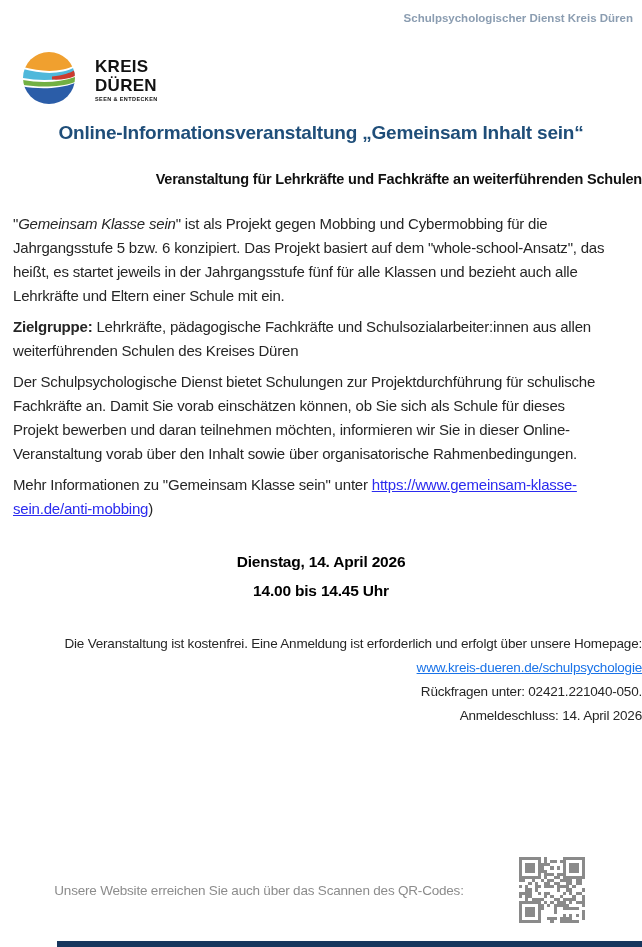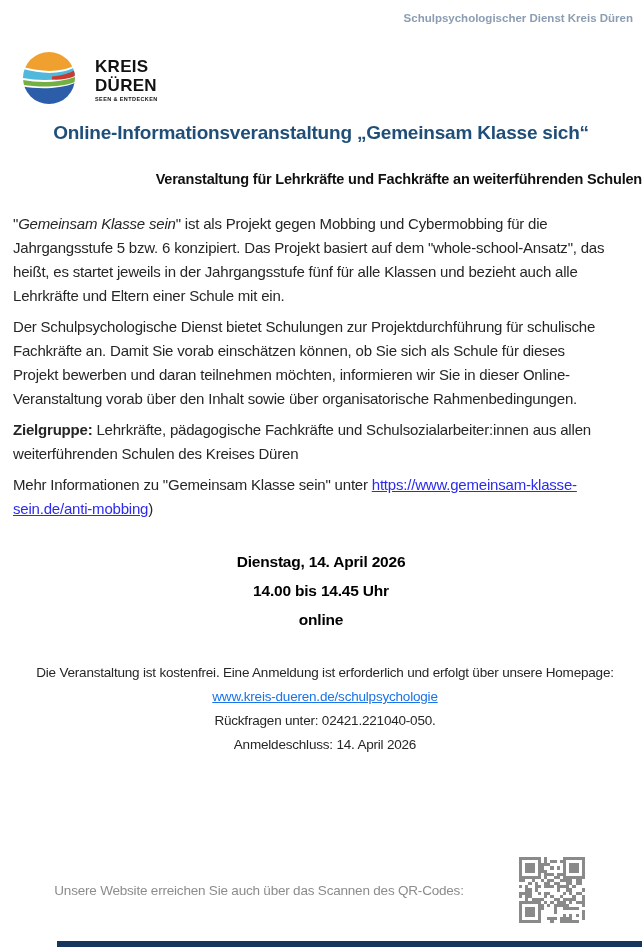--- a/index.html
+++ b/index.html
@@ -64,21 +64,21 @@
     margin-top: 26px;
     text-align: center;
     color: #000000;
     font-weight: bold;
     font-size: 15.5px;
     line-height: 29px;
   }
 
   .reg-block {
     margin-top: 27px;
-    text-align: center;
+    text-align: right;
     font-size: 13.5px;
     line-height: 24px;
     color: #262626;
     margin-left: 8px;
   }
   .reg-block .homepage-link { color: #1a73e8; text-decoration: underline; }
 
   .qr-row {
     position: absolute;
     left: 0; right: 0;
@@ -131,38 +131,37 @@
         </g>
       </svg>
     </span>
     <span class="logo-text">
       <div class="l1">KREIS</div>
       <div class="l2">DÜREN</div>
       <div class="l3">SEEN &amp; ENTDECKEN</div>
     </span>
   </div>
 
-  <div class="doc-title">Online-Informationsveranstaltung „Gemeinsam Klasse sich“</div>
+  <div class="doc-title">Online-Informationsveranstaltung „Gemeinsam Inhalt sein“</div>
 
   <div class="doc-subtitle">Veranstaltung für Lehrkräfte und Fachkräfte an weiterführenden Schulen</div>
 
   <div class="content">
     <p class="para1"><span>"</span><em>Gemeinsam Klasse sein</em><span>" ist als Projekt gegen Mobbing und Cybermobbing für die Jahrgangsstufe 5 bzw. 6 konzipiert. Das Projekt basiert auf dem "whole-school-Ansatz", das heißt, es startet jeweils in der Jahrgangsstufe fünf für alle Klassen und bezieht auch alle Lehrkräfte und Eltern einer Schule mit ein.</span></p>
 
+    <p class="para"><strong>Zielgruppe:</strong><span> Lehrkräfte, pädagogische Fachkräfte und Schulsozialarbeiter:innen aus allen weiterführenden Schulen des Kreises Düren</span></p>
+
     <p class="para">Der Schulpsychologische Dienst bietet Schulungen zur Projektdurchführung für schulische Fachkräfte an. Damit Sie vorab einschätzen können, ob Sie sich als Schule für dieses Projekt bewerben und daran teilnehmen möchten, informieren wir Sie in dieser Online-Veranstaltung vorab über den Inhalt sowie über organisatorische Rahmenbedingungen.</p>
-
-    <p class="para"><strong>Zielgruppe:</strong><span> Lehrkräfte, pädagogische Fachkräfte und Schulsozialarbeiter:innen aus allen weiterführenden Schulen des Kreises Düren</span></p>
 
     <p class="para"><span>Mehr Informationen zu "Gemeinsam Klasse sein" unter </span><a class="ext-link" href="#">https://www.gemeinsam-klasse-sein.de/anti-mobbing</a><span>)</span></p>
   </div>
 
   <div class="event-block">
     <div>Dienstag, 14. April 2026</div>
     <div>14.00 bis 14.45 Uhr</div>
-    <div>online</div>
   </div>
 
   <div class="reg-block">
     <div>Die Veranstaltung ist kostenfrei. Eine Anmeldung ist erforderlich und erfolgt über unsere Homepage:</div>
     <div><a class="homepage-link" href="#">www.kreis-dueren.de/schulpsychologie</a></div>
     <div>Rückfragen unter: 02421.221040-050.</div>
     <div>Anmeldeschluss: 14. April 2026</div>
   </div>
 
   <div class="qr-row">

